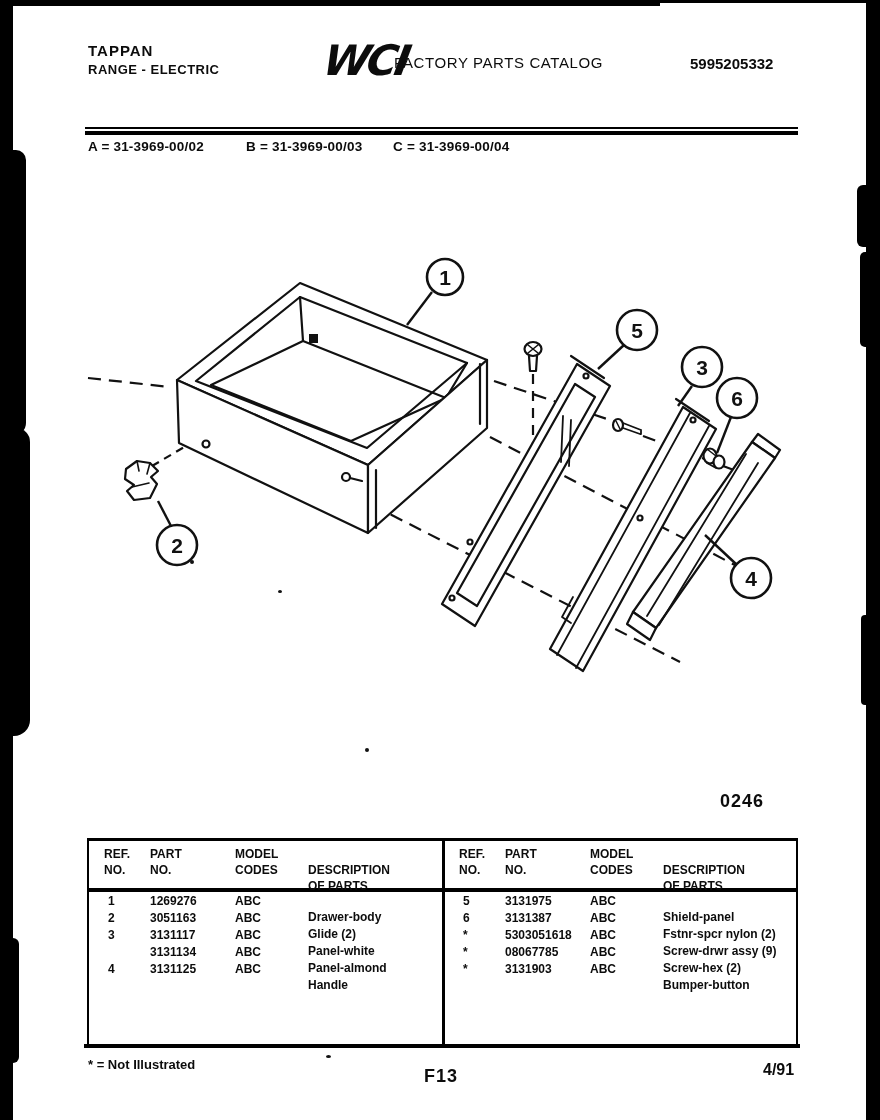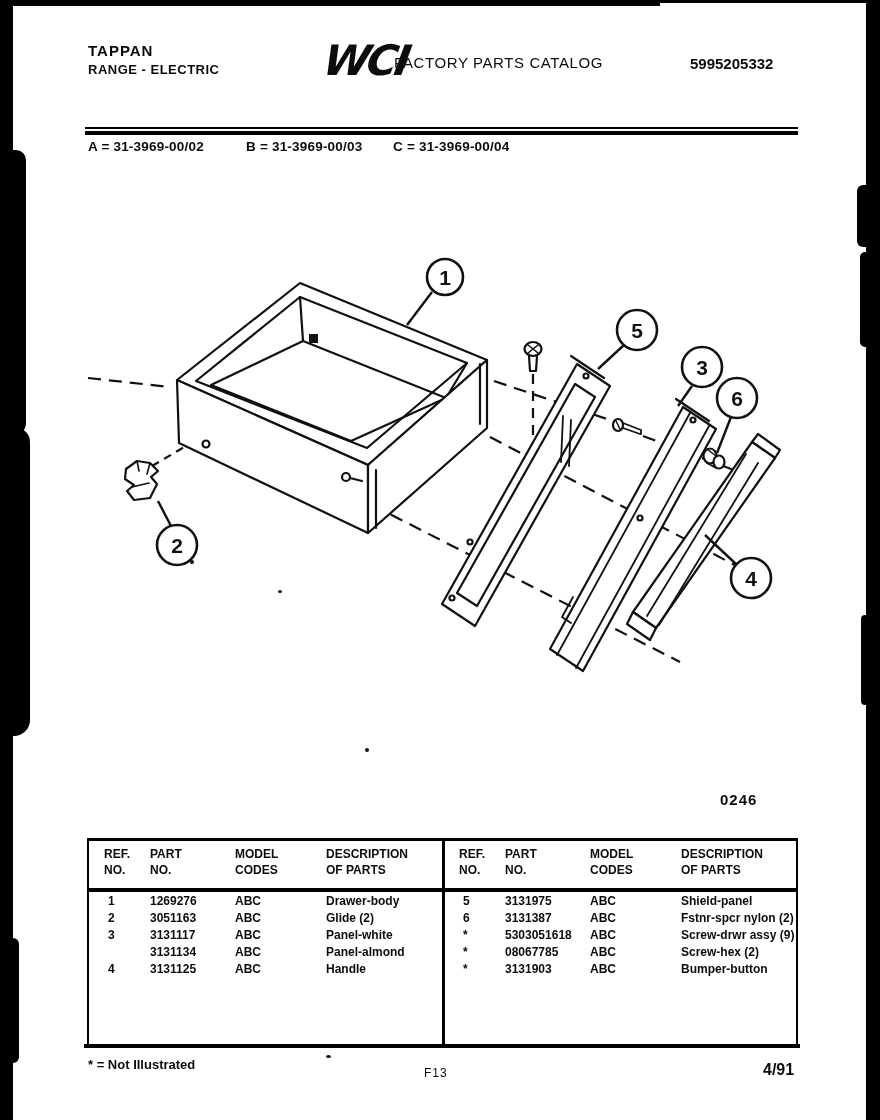--- a/index.html
+++ b/index.html
@@ -33,39 +33,39 @@
     font-family:"DejaVu Sans",sans-serif;letter-spacing:-3px;transform:skewX(-10deg);
   }
   .cat-title{left:394px;top:54px;font-size:15px;font-weight:400;letter-spacing:0.6px;}
   .pub-num{left:690px;top:55px;font-size:15px;font-weight:700;}
   .rule-a{left:85px;top:127px;width:713px;height:2px;}
   .rule-b{left:85px;top:131px;width:713px;height:4px;}
   .model{font-size:13.5px;font-weight:700;top:139px;letter-spacing:0.2px;}
   .model-a{left:88px;} .model-b{left:246px;} .model-c{left:393px;}
   
   .diagram-svg{left:60px;top:240px;width:740px;height:575px;}
-  .fig-num{left:720px;top:791px;font-size:15px;font-weight:700;letter-spacing:1px;}
+  .fig-num{left:720px;top:791px;font-size:18px;font-weight:700;letter-spacing:1px;}
   
   .t-line-top{left:87px;top:838px;width:711px;height:3px;}
   .t-line-mid{left:87px;top:888px;width:711px;height:4px;}
   .t-line-bot{left:84px;top:1044px;width:716px;height:4px;}
   .t-v-left{left:87px;top:838px;width:2px;height:206px;}
   .t-v-mid{left:442px;top:838px;width:3px;height:206px;}
   .t-v-right{left:796px;top:838px;width:2px;height:206px;}
   .thead span,.trow span{position:absolute;white-space:nowrap;font-weight:700;font-size:12px;}
   .thead{position:absolute;width:354px;height:44px;}
   .trow{position:absolute;width:354px;height:17px;}
   .h-l1{top:0;} .h-l2{top:16px;}
   .c-ref{left:16px;} .c-ref.val{left:20px;}
   .c-part{left:54px;margin-left:8px;}
   .c-codes{left:147px;}
-  .c-desc{left:238px;}
+  .c-desc{left:220px;margin-top:16px;}
   
   .foot-note{left:88px;top:1057px;font-size:13px;font-weight:700;}
-  .foot-page{left:424px;top:1066px;font-size:12px;font-weight:400;letter-spacing:1px;}
+  .foot-page{left:424px;top:1066px;font-size:18px;font-weight:700;letter-spacing:1px;}
   .foot-date{left:763px;top:1061px;font-size:16px;font-weight:700;}
 </style>
 </head>
 <body>
 
 <div class="page">
 
   <div class="abs ink edge-left"></div>
   <div class="abs ink edge-left-b1"></div>
   <div class="abs ink edge-left-b2"></div>

